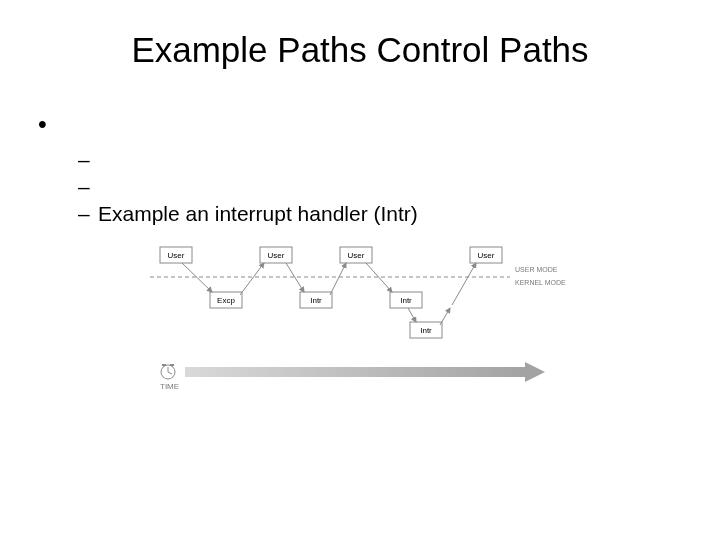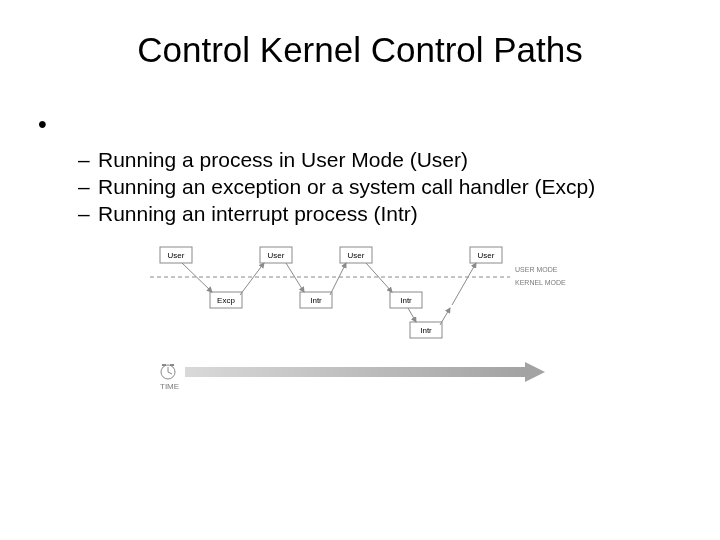--- a/index.html
+++ b/index.html
@@ -85,41 +85,39 @@
     stroke: #8a8a8a;
     stroke-width: 1;
     stroke-dasharray: 4 3;
   }
 </style>
 </head>
 <body>
 
 <div class="slide">
 
-  <div class="title">Control Kernel Control Paths</div>
+  <div class="title">Example Paths Control Paths</div>
 
   <div class="content">
 
     <div class="bullet-l1">
       <span class="marker">•</span>
     </div>
 
     <div class="bullet-l2">
       <span class="marker">–</span>
-      <span>Running a process in User Mode (User)</span>
     </div>
 
     <div class="bullet-l2">
       <span class="marker">–</span>
-      <span>Running an exception or a system call handler (Excp)</span>
     </div>
 
     <div class="bullet-l2">
       <span class="marker">–</span>
-      <span>Running an interrupt process (Intr)</span>
+      <span>Example an interrupt handler (Intr)</span>
     </div>
 
     <svg class="diagram" width="440" height="170" viewBox="0 0 440 170">
 
       <line class="dashed" x1="10" y1="40" x2="370" y2="40"></line>
       <text class="sidelabel" x="375" y="35">USER MODE</text>
       <text class="sidelabel" x="375" y="48">KERNEL MODE</text>
 
       <g>
         <rect class="box" x="20" y="10" width="32" height="16"></rect>

